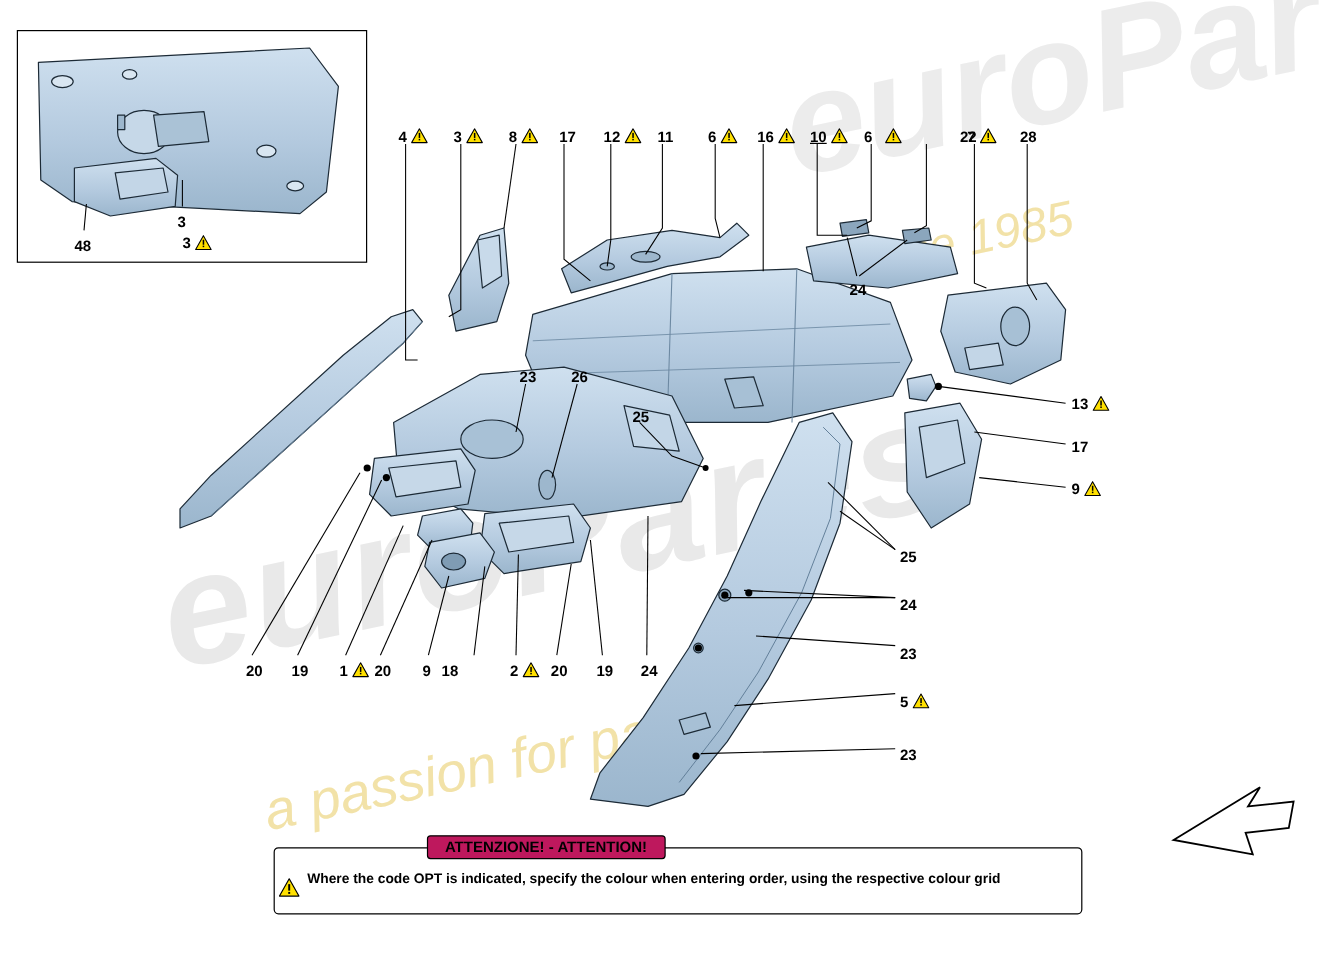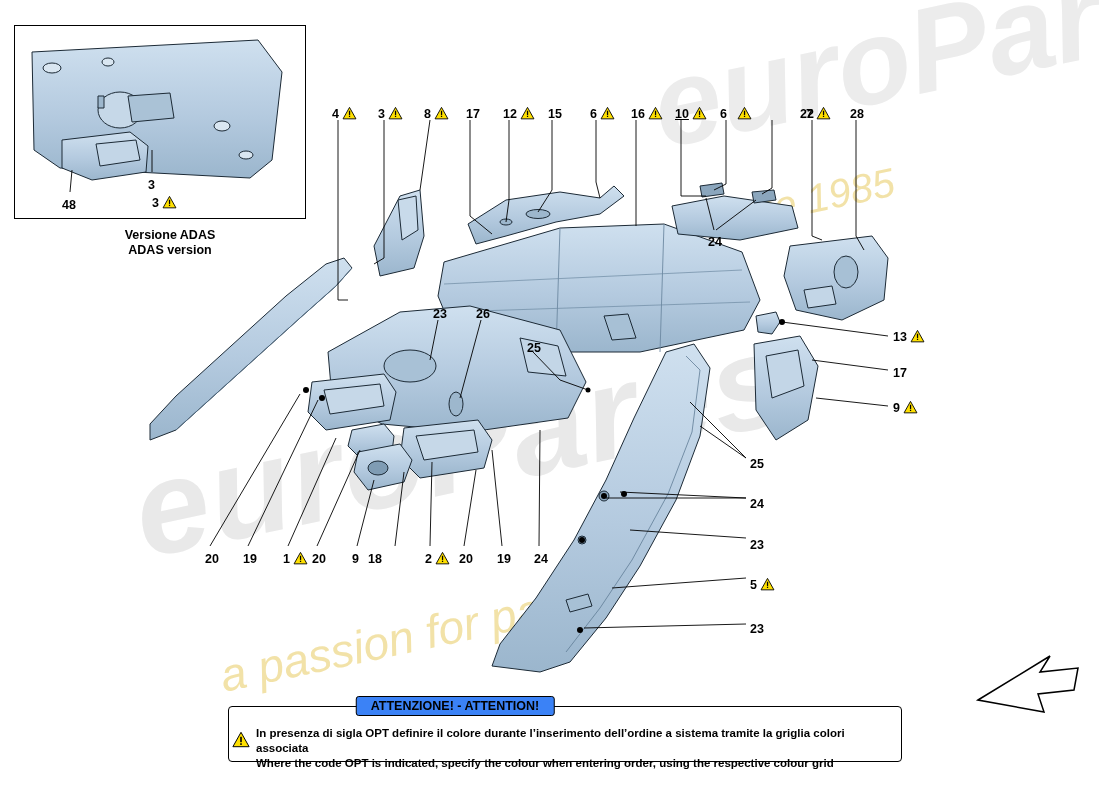--- a/index.html
+++ b/index.html
@@ -117,21 +117,21 @@
     height: 54px;
     border: 1px solid #000;
     border-radius: 4px;
     background: #fff;
   }
   .att-title {
     position: absolute;
     left: 455px;
     top: 706px;
     transform: translate(-50%, -50%);
-    background: #3b82f6;
+    background: #be185d;
     border: 1px solid #000;
     border-radius: 3px;
     padding: 2px 14px;
     font-size: 12.5px;
     font-weight: bold;
     white-space: nowrap;
   }
   .att-text {
     position: absolute;
     left: 256px;
@@ -331,24 +331,20 @@
       <circle cx="580" cy="630" r="3"></circle>
       <circle cx="782" cy="322" r="3"></circle>
     </g>
 
     <g stroke="#000" stroke-width="1.5" fill="#ffffff">
       <path d="M978,700 L1050,656 L1040,672 L1078,668 L1074,690 L1038,694 L1044,712 Z"></path>
     </g>
   </svg>
 
   <div class="inset"></div>
-  <div class="inset-caption">
-    <div>Versione ADAS</div>
-    <div>ADAS  version</div>
-  </div>
 
   <div id="callouts">
       <div class="lbl" style="left: 332px; top: 107px;">4</div>
       <div class="warn" style="left: 342px; top: 106px;">
         <svg viewBox="0 0 20 18" style="width:15px;height:14px;display:block">
           <path d="M10,1.5 L18.6,16.8 L1.4,16.8 Z" fill="#ffe000" stroke="#000" stroke-width="1.2" stroke-linejoin="round"></path>
           <rect x="9.2" y="6" width="1.7" height="5.6" fill="#000"></rect>
           <rect x="9.2" y="12.6" width="1.7" height="1.7" fill="#000"></rect>
         </svg>
       </div>
@@ -370,21 +366,21 @@
       </div>
       <div class="lbl" style="left: 466px; top: 107px;">17</div>
       <div class="lbl" style="left: 503px; top: 107px; text-align: center;">12</div>
       <div class="warn" style="left: 520px; top: 106px;">
         <svg viewBox="0 0 20 18" style="width:15px;height:14px;display:block">
           <path d="M10,1.5 L18.6,16.8 L1.4,16.8 Z" fill="#ffe000" stroke="#000" stroke-width="1.2" stroke-linejoin="round"></path>
           <rect x="9.2" y="6" width="1.7" height="5.6" fill="#000"></rect>
           <rect x="9.2" y="12.6" width="1.7" height="1.7" fill="#000"></rect>
         </svg>
       </div>
-      <div class="lbl" style="left: 548px; top: 107px;">15</div>
+      <div class="lbl" style="left: 548px; top: 107px;">11</div>
       <div class="lbl" style="left: 590px; top: 107px;">6</div>
       <div class="warn" style="left: 600px; top: 106px;">
         <svg viewBox="0 0 20 18" style="width:15px;height:14px;display:block">
           <path d="M10,1.5 L18.6,16.8 L1.4,16.8 Z" fill="#ffe000" stroke="#000" stroke-width="1.2" stroke-linejoin="round"></path>
           <rect x="9.2" y="6" width="1.7" height="5.6" fill="#000"></rect>
           <rect x="9.2" y="12.6" width="1.7" height="1.7" fill="#000"></rect>
         </svg>
       </div>
       <div class="lbl" style="left: 631px; top: 107px;">16</div>
       <div class="warn" style="left: 648px; top: 106px;">
@@ -490,17 +486,16 @@
     </div>
 
   <div class="att-box"></div>
   <div class="att-title">ATTENZIONE! - ATTENTION!</div>
   <svg class="att-warn" viewBox="0 0 20 18">
     <path d="M10,1 L19,17 L1,17 Z" fill="#ffe000" stroke="#000" stroke-width="1.1" stroke-linejoin="round"></path>
     <rect x="9.1" y="6" width="1.8" height="6" fill="#000"></rect>
     <rect x="9.1" y="13.2" width="1.8" height="1.8" fill="#000"></rect>
   </svg>
   <div class="att-text">
-    <div>In presenza di sigla OPT definire il colore durante l’inserimento dell’ordine a sistema tramite la griglia colori associata</div>
     <div>Where the code OPT is indicated, specify the colour when entering order, using the respective colour grid</div>
   </div>
 
 </div>
 
 </body></html>

